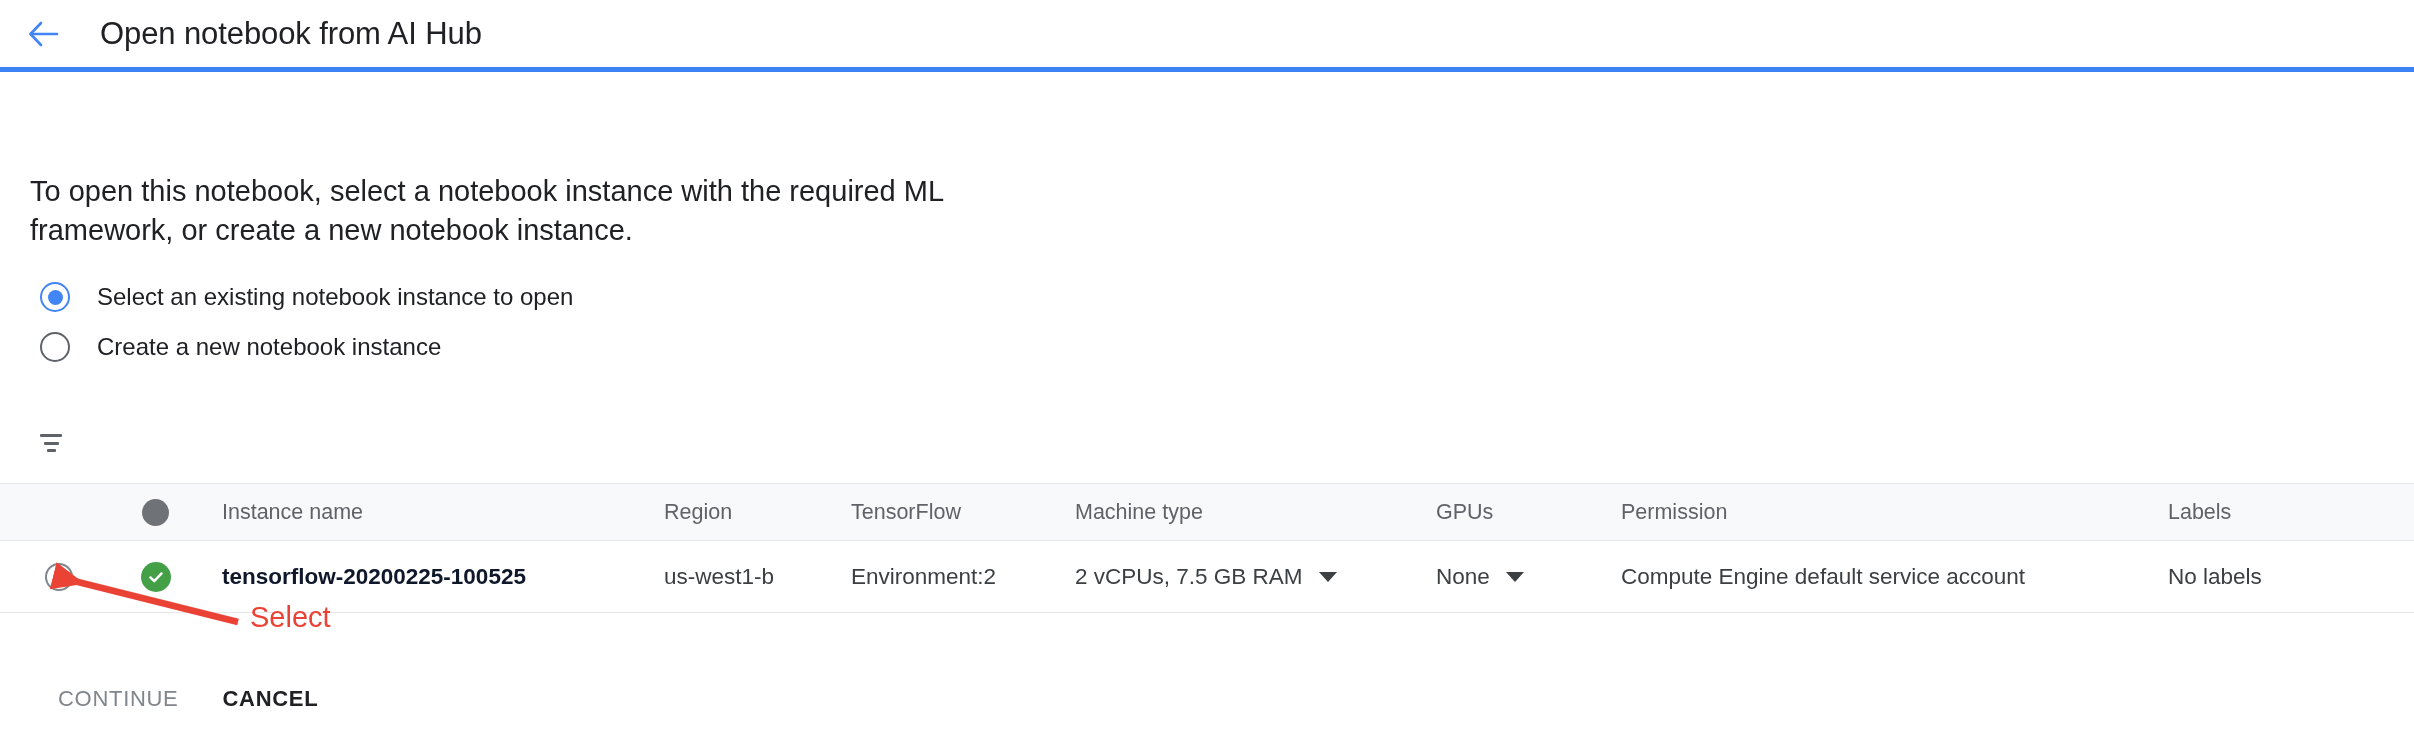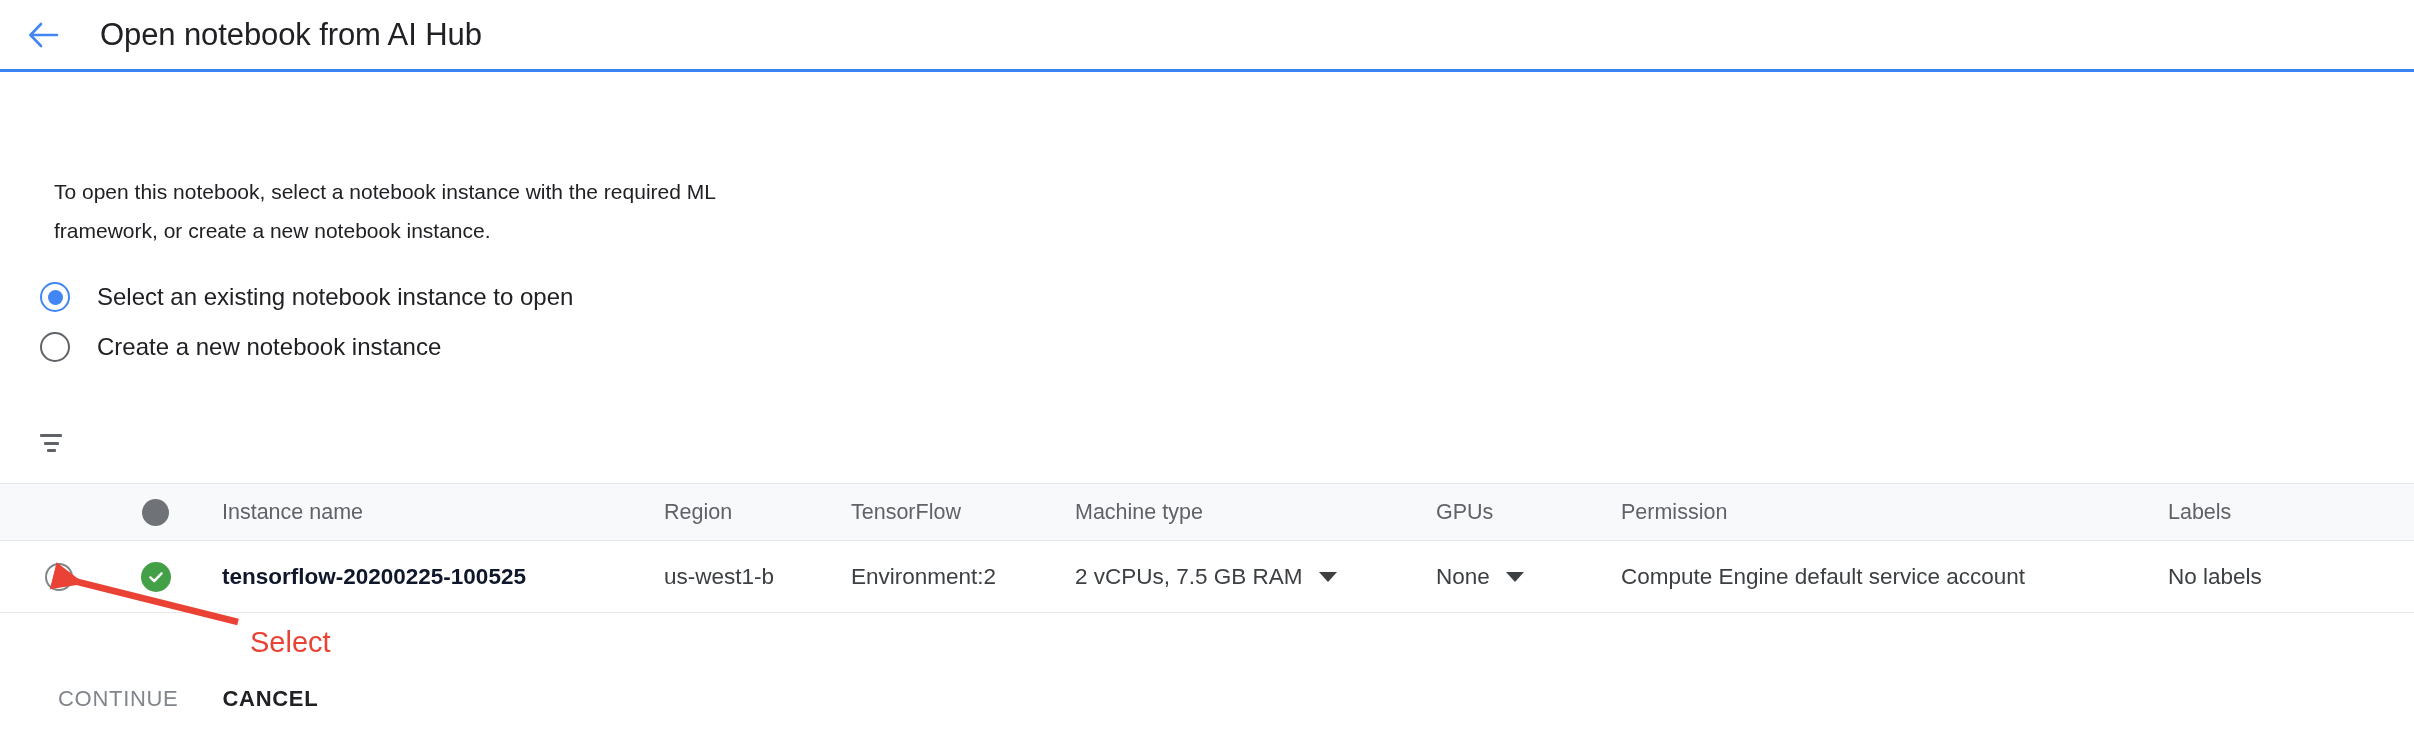--- a/index.html
+++ b/index.html
@@ -18,21 +18,21 @@
     background: #ffffff;
   }
 
   
   .topbar {
     position: absolute;
     left: 0; top: 0;
     width: 2414px;
     height: 72px;
     background: #ffffff;
-    border-bottom: 3px solid #3b82f6;
+    border-bottom: 5px solid #3b82f6;
     display: flex;
     align-items: center;
   }
   .back-arrow {
     width: 46px; height: 46px;
     margin-left: 22px;
     display: flex; align-items: center; justify-content: center;
     cursor: pointer;
   }
   .page-title {
@@ -40,24 +40,24 @@
     font-size: 31px;
     font-weight: 400;
     letter-spacing: -0.1px;
     color: #202124;
     line-height: 1;
   }
 
   
   .desc {
     position: absolute;
-    left: 54px;
+    left: 30px;
     top: 172px;
     width: 1000px;
-    font-size: 21px;
+    font-size: 29px;
     line-height: 39px;
     color: #202124;
     white-space: pre-line;
   }
 
   
   .radio-group {
     position: absolute;
     left: 40px;
     top: 272px;
@@ -220,21 +220,21 @@
   
   .annotation {
     position: absolute;
     left: 0; top: 0;
     width: 2414px; height: 756px;
     pointer-events: none;
   }
   .annot-label {
     position: absolute;
     left: 250px;
-    top: 626px;
+    top: 601px;
     font-size: 29px;
     color: #ea4335;
     font-family: "Liberation Sans", sans-serif;
     white-space: nowrap;
   }
 </style>
 </head>
 <body>
 
 <div id="page">

